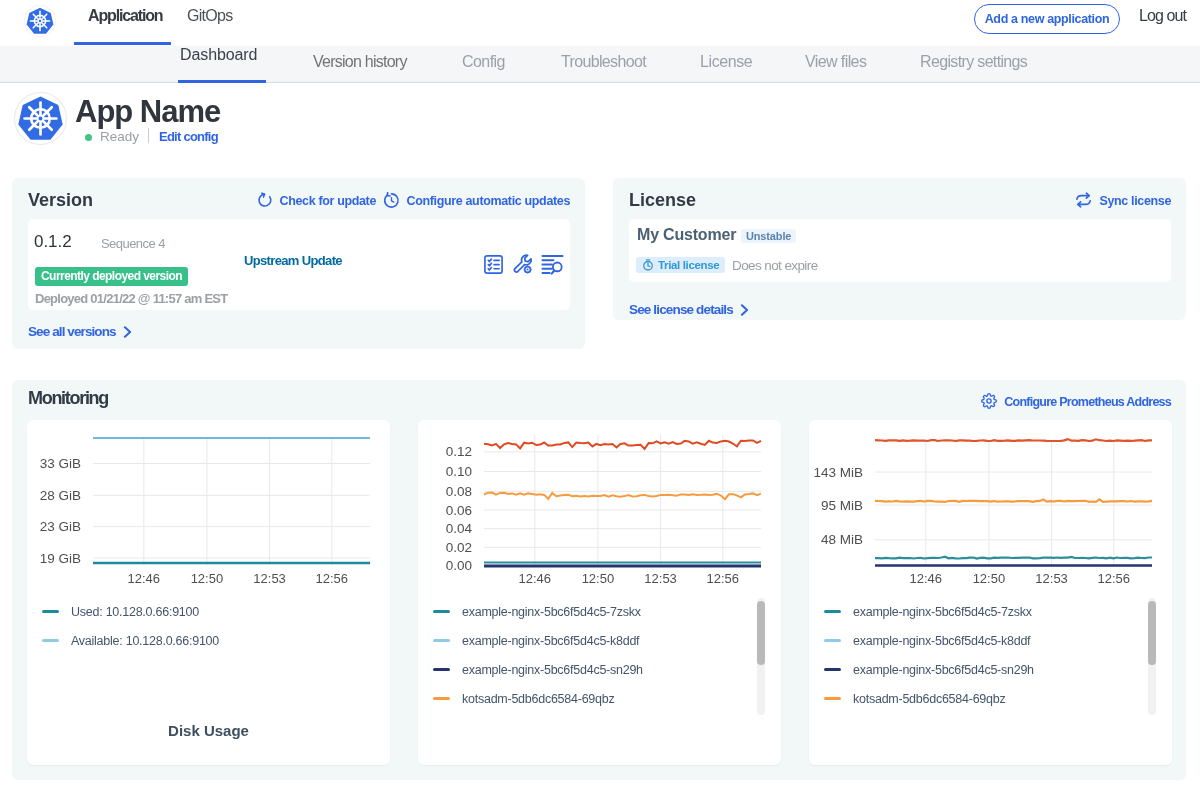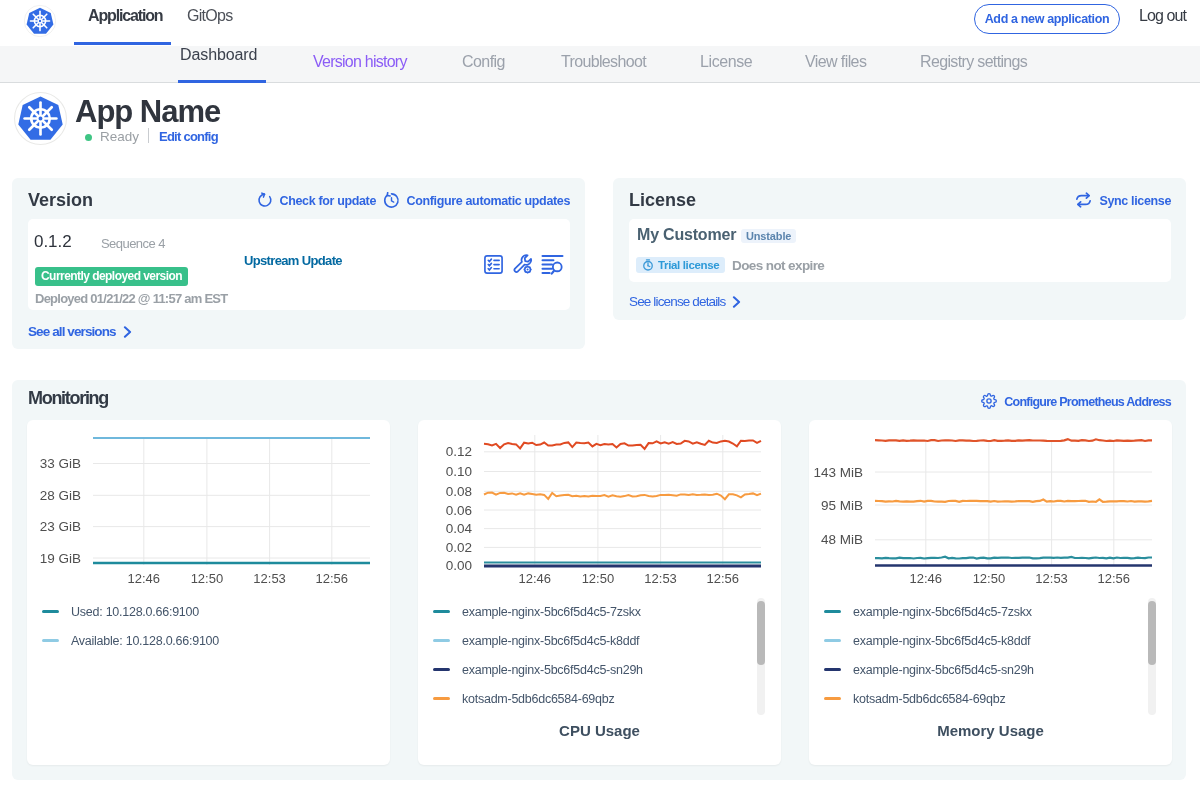--- a/index.html
+++ b/index.html
@@ -27,21 +27,21 @@
 </svg>
 <div class="abs" style="left:88px;top:7px;font-size:16px;font-weight:600;letter-spacing:-1.15px;color:#363b44">Application</div>
 <div class="abs" style="left:74px;top:42px;width:97px;height:3px;background:#3065e1"></div>
 <div class="abs" style="left:187px;top:7px;font-size:16px;font-weight:500;letter-spacing:-0.7px;color:#4c5058">GitOps</div>
 <div class="abs" style="left:974px;top:4px;width:146px;height:30px;border:1.5px solid #3065e1;border-radius:16px;background:#fff;text-align:center;line-height:28px;font-size:12.5px;font-weight:bold;letter-spacing:-0.35px;color:#3065e1">Add a new application</div>
 <div class="abs" style="left:1139px;top:7px;font-size:16px;font-weight:500;letter-spacing:-0.9px;color:#363b44">Log out</div>
 
 <div class="abs" style="left:0;top:46px;width:1200px;height:37px;background:#f5f6f7;border-bottom:1px solid #d9dcde"></div>
 <div class="abs" style="left:180px;top:46px;font-size:16px;font-weight:500;letter-spacing:-0.1px;color:#3b414d">Dashboard</div>
 <div class="abs" style="left:178px;top:80px;width:88px;height:3px;background:#3065e1"></div>
-<div class="abs" style="left:313px;top:53px;font-size:16px;color:#8b5cf6;letter-spacing:-0.75px">Version history</div>
+<div class="abs" style="left:313px;top:53px;font-size:16px;color:#737373;letter-spacing:-0.75px">Version history</div>
 <div class="abs" style="left:462px;top:53px;font-size:16px;color:#9ba1ab;letter-spacing:-0.55px">Config</div>
 <div class="abs" style="left:561px;top:53px;font-size:16px;color:#9ba1ab;letter-spacing:-0.65px">Troubleshoot</div>
 <div class="abs" style="left:700px;top:53px;font-size:16px;color:#9ba1ab;letter-spacing:-0.4px">License</div>
 <div class="abs" style="left:805px;top:53px;font-size:16px;color:#9ba1ab;letter-spacing:-0.6px">View files</div>
 <div class="abs" style="left:920px;top:53px;font-size:16px;color:#9ba1ab;letter-spacing:-0.65px">Registry settings</div>
 
 <svg viewBox="0 0 100 100" width="53" height="53" style="position:absolute;left:14px;top:92px">
 <circle cx="50" cy="50" r="49" fill="#ffffff" stroke="#e9e9e7" stroke-width="2"></circle>
 <polygon points="50,8.5 83.6,24.7 91.9,61.1 68.7,90.2 31.3,90.2 8.1,61.1 16.4,24.7" fill="#326ce5"></polygon>
 <g stroke="#ffffff" stroke-width="5" fill="none" stroke-linecap="round">
@@ -131,22 +131,22 @@
       </svg>Sync license</span></div>
 <div class="abs" style="left:629px;top:219px;width:542px;height:63px;background:#ffffff;border-radius:5px"></div>
 <div class="abs" style="left:637px;top:226px;font-size:16px;font-weight:bold;letter-spacing:-0.2px;color:#4a6171">My Customer</div>
 <div class="abs" style="left:741px;top:229px;height:14px;line-height:14px;padding:0 5px;background:#edf3fb;border-radius:3px;font-size:11px;font-weight:600;letter-spacing:-0.15px;color:#5b84ad">Unstable</div>
 <div class="abs" style="left:636px;top:257px;height:16px;line-height:16px;padding:0 6px;background:#ddedfb;border-radius:3px;font-size:11.5px;font-weight:bold;letter-spacing:-0.35px;color:#2e9ad8"><svg width="12" height="12" viewBox="0 0 24 24" fill="none" stroke="#3d9ad8" stroke-width="2.6" stroke-linecap="round" style="vertical-align:-2px;margin-right:4px">
       <circle cx="12" cy="13.5" r="8.5"></circle>
       <line x1="9" y1="1.8" x2="15" y2="1.8"></line>
       <line x1="12" y1="13.5" x2="12" y2="8"></line>
       <line x1="12" y1="13.5" x2="15.5" y2="15"></line>
     </svg>Trial license</div>
-<div class="abs" style="left:732px;top:258px;font-size:13.5px;font-weight:700;letter-spacing:-0.6px;color:#9aa0a6">Does not expire</div>
-<div class="abs" style="left:629px;top:294px;font-size:13.5px;font-weight:normal;letter-spacing:-0.85px;color:#3065e1">See license details<svg width="9" height="12" viewBox="0 0 10 14" fill="none" stroke="#3065e1" stroke-width="2.4" stroke-linecap="round" stroke-linejoin="round" style="vertical-align:-1.5px;margin-left:7px">
+<div class="abs" style="left:732px;top:258px;font-size:13.5px;font-weight:400;letter-spacing:-0.6px;color:#9aa0a6">Does not expire</div>
+<div class="abs" style="left:629px;top:302px;font-size:13.5px;font-weight:bold;letter-spacing:-0.85px;color:#3065e1">See license details<svg width="9" height="12" viewBox="0 0 10 14" fill="none" stroke="#3065e1" stroke-width="2.4" stroke-linecap="round" stroke-linejoin="round" style="vertical-align:-1.5px;margin-left:7px">
       <path d="M2 1.5 L8 7 L2 12.5"></path>
     </svg></div>
 
 <div class="abs" style="left:12px;top:380px;width:1174px;height:400px;background:#f2f7f8;border-radius:6px"></div>
 <div class="abs" style="left:28px;top:388px;font-size:18px;font-weight:bold;letter-spacing:-1.3px;color:#323a45">Monitoring</div>
 <div class="abs" style="right:29px;top:392px;white-space:nowrap"><span class="blink" style="letter-spacing:-0.75px"><svg width="16" height="16" viewBox="0 0 24 24" fill="none" stroke="#3065e1" stroke-width="2" style="vertical-align:-3px;margin-right:7px">
         <circle cx="12" cy="12" r="3.2"></circle>
         <path d="M19.4 15a1.65 1.65 0 0 0 .33 1.82l.06.06a2 2 0 1 1-2.83 2.83l-.06-.06a1.65 1.65 0 0 0-1.82-.33 1.65 1.65 0 0 0-1 1.51V21a2 2 0 1 1-4 0v-.09A1.65 1.65 0 0 0 9 19.4a1.65 1.65 0 0 0-1.82.33l-.06.06a2 2 0 1 1-2.83-2.83l.06-.06a1.65 1.65 0 0 0 .33-1.82 1.65 1.65 0 0 0-1.51-1H3a2 2 0 1 1 0-4h.09A1.65 1.65 0 0 0 4.6 9a1.65 1.65 0 0 0-.33-1.82l-.06-.06a2 2 0 1 1 2.83-2.83l.06.06a1.65 1.65 0 0 0 1.82.33H9a1.65 1.65 0 0 0 1-1.51V3a2 2 0 1 1 4 0v.09a1.65 1.65 0 0 0 1 1.51 1.65 1.65 0 0 0 1.82-.33l.06-.06a2 2 0 1 1 2.83 2.83l-.06.06a1.65 1.65 0 0 0-.33 1.82V9a1.65 1.65 0 0 0 1.51 1H21a2 2 0 1 1 0 4h-.09a1.65 1.65 0 0 0-1.51 1z"></path>
       </svg>Configure Prometheus Address</span></div>
 <div style="position:absolute;left:27px;top:420px;width:363px;height:345px;background:#ffffff;border-radius:6px;box-shadow:0 1px 2px rgba(0,0,0,0.05)">
@@ -165,20 +165,21 @@
       <text x="54" y="142.5" text-anchor="end" font-size="13.5" fill="#4f4f4f">19 GiB</text>
       <text x="116.8" y="162.5" text-anchor="middle" font-size="13" fill="#4f4f4f">12:46</text>
       <text x="179.9" y="162.5" text-anchor="middle" font-size="13" fill="#4f4f4f">12:50</text>
       <text x="242.6" y="162.5" text-anchor="middle" font-size="13" fill="#4f4f4f">12:53</text>
       <text x="304.8" y="162.5" text-anchor="middle" font-size="13" fill="#4f4f4f">12:56</text>
       <polyline points="66,18 343,18" fill="none" stroke="#6fb8dc" stroke-width="2"></polyline>
       <polyline points="66,143 343,143" fill="none" stroke="#1e8b9c" stroke-width="2.5"></polyline>
     </svg>
 <div style="position:absolute;left:15px;top:183px;height:18px;line-height:18px;font-size:12.5px;letter-spacing:-0.25px;color:#44556a"><span style="display:inline-block;width:17px;height:3px;border-radius:2px;background:#1e8b9c;vertical-align:3px;margin-right:12px"></span>Used: 10.128.0.66:9100</div>
     <div style="position:absolute;left:15px;top:212px;height:18px;line-height:18px;font-size:12.5px;letter-spacing:-0.25px;color:#44556a"><span style="display:inline-block;width:17px;height:3px;border-radius:2px;background:#8fcbe4;vertical-align:3px;margin-right:12px"></span>Available: 10.128.0.66:9100</div>
+<div style="position:absolute;left:0;top:302px;width:100%;text-align:center;font-size:15px;font-weight:bold;color:#3e4f60">Disk Usage</div>
 </div>
 <div style="position:absolute;left:418px;top:420px;width:363px;height:345px;background:#ffffff;border-radius:6px;box-shadow:0 1px 2px rgba(0,0,0,0.05)">
 <svg width="363" height="176" viewBox="0 0 363 176" style="position:absolute;left:0;top:0">
       <line x1="66" y1="31.8" x2="343" y2="31.8" stroke="#e8e8e8" stroke-width="1"></line>
       <line x1="66" y1="51.5" x2="343" y2="51.5" stroke="#e8e8e8" stroke-width="1"></line>
       <line x1="66" y1="71.3" x2="343" y2="71.3" stroke="#e8e8e8" stroke-width="1"></line>
       <line x1="66" y1="90" x2="343" y2="90" stroke="#e8e8e8" stroke-width="1"></line>
       <line x1="66" y1="108.6" x2="343" y2="108.6" stroke="#e8e8e8" stroke-width="1"></line>
       <line x1="66" y1="127.4" x2="343" y2="127.4" stroke="#e8e8e8" stroke-width="1"></line>
       <line x1="66" y1="145" x2="343" y2="145" stroke="#e8e8e8" stroke-width="1"></line>
@@ -201,21 +202,20 @@
       <polyline points="66.0,74.5 70.0,72.7 74.0,72.5 78.0,74.7 82.1,72.9 86.1,72.8 90.1,74.0 94.1,73.4 98.1,74.6 102.1,73.2 106.1,74.8 110.2,73.4 114.2,74.1 118.2,74.8 122.2,74.3 126.2,74.9 130.2,78.9 134.2,73.0 138.3,76.2 142.3,75.6 146.3,75.0 150.3,74.8 154.3,76.2 158.3,75.7 162.3,76.5 166.4,76.1 170.4,76.6 174.4,75.7 178.4,76.0 182.4,75.9 186.4,75.1 190.4,76.7 194.5,75.3 198.5,76.3 202.5,76.7 206.5,76.1 210.5,75.0 214.5,76.5 218.6,76.2 222.6,75.2 226.6,74.9 230.6,76.0 234.6,76.5 238.6,75.9 242.6,74.9 246.7,74.9 250.7,74.7 254.7,75.2 258.7,75.7 262.7,74.4 266.7,74.5 270.7,74.9 274.8,74.3 278.8,74.9 282.8,74.8 286.8,74.5 290.8,75.0 294.8,74.7 298.8,73.7 302.9,75.6 306.9,79.2 310.9,74.3 314.9,74.2 318.9,75.4 322.9,77.4 326.9,74.4 331.0,74.1 335.0,73.4 339.0,75.2 343.0,73.6" fill="none" stroke="#f79b40" stroke-width="2"></polyline>
       <polyline points="66,142.6 343,142.6" fill="none" stroke="#2a8e9d" stroke-width="2"></polyline>
       <polyline points="66,146 343,146" fill="none" stroke="#24356e" stroke-width="3"></polyline>
     </svg>
 <div style="position:absolute;left:15px;top:183px;height:18px;line-height:18px;font-size:12.5px;letter-spacing:-0.25px;color:#44556a"><span style="display:inline-block;width:17px;height:3px;border-radius:2px;background:#1e8b9c;vertical-align:3px;margin-right:12px"></span>example-nginx-5bc6f5d4c5-7zskx</div>
     <div style="position:absolute;left:15px;top:212px;height:18px;line-height:18px;font-size:12.5px;letter-spacing:-0.25px;color:#44556a"><span style="display:inline-block;width:17px;height:3px;border-radius:2px;background:#8fcbe4;vertical-align:3px;margin-right:12px"></span>example-nginx-5bc6f5d4c5-k8ddf</div>
     <div style="position:absolute;left:15px;top:241px;height:18px;line-height:18px;font-size:12.5px;letter-spacing:-0.25px;color:#44556a"><span style="display:inline-block;width:17px;height:3px;border-radius:2px;background:#24356e;vertical-align:3px;margin-right:12px"></span>example-nginx-5bc6f5d4c5-sn29h</div>
     <div style="position:absolute;left:15px;top:270px;height:18px;line-height:18px;font-size:12.5px;letter-spacing:-0.25px;color:#44556a"><span style="display:inline-block;width:17px;height:3px;border-radius:2px;background:#f79b40;vertical-align:3px;margin-right:12px"></span>kotsadm-5db6dc6584-69qbz</div>
     <div style="position:absolute;left:339px;top:178px;width:8px;height:117px;background:#f1f1f1;border-radius:4px"></div>
     <div style="position:absolute;left:339px;top:181px;width:8px;height:64px;background:#b9b9b9;border-radius:4px"></div>
-<div style="position:absolute;left:0;top:302px;width:100%;text-align:center;font-size:15px;font-weight:bold;color:#3e4f60">CPU Usage</div>
 </div>
 <div style="position:absolute;left:809px;top:420px;width:363px;height:345px;background:#ffffff;border-radius:6px;box-shadow:0 1px 2px rgba(0,0,0,0.05)">
 <svg width="363" height="176" viewBox="0 0 363 176" style="position:absolute;left:0;top:0">
       <line x1="66" y1="52" x2="343" y2="52" stroke="#e8e8e8" stroke-width="1"></line>
       <line x1="66" y1="85" x2="343" y2="85" stroke="#e8e8e8" stroke-width="1"></line>
       <line x1="66" y1="119.8" x2="343" y2="119.8" stroke="#e8e8e8" stroke-width="1"></line>
       <line x1="116.8" y1="20" x2="116.8" y2="145" stroke="#e8e8e8" stroke-width="1"></line>
       <line x1="179.9" y1="20" x2="179.9" y2="145" stroke="#e8e8e8" stroke-width="1"></line>
       <line x1="242.6" y1="20" x2="242.6" y2="145" stroke="#e8e8e8" stroke-width="1"></line>
       <line x1="304.8" y1="20" x2="304.8" y2="145" stroke="#e8e8e8" stroke-width="1"></line>
@@ -230,14 +230,13 @@
       <polyline points="66.0,80.9 69.5,81.0 73.0,81.1 76.5,81.7 80.0,81.3 83.5,81.5 87.0,80.9 90.5,81.3 94.1,81.6 97.6,81.3 101.1,81.7 104.6,81.7 108.1,81.2 111.6,80.8 115.1,81.6 118.6,80.9 122.1,80.8 125.6,81.5 129.1,81.6 132.6,81.6 136.1,81.8 139.6,81.0 143.1,80.9 146.6,80.9 150.2,81.8 153.7,80.9 157.2,81.0 160.7,80.8 164.2,80.8 167.7,80.8 171.2,81.2 174.7,81.0 178.2,81.1 181.7,81.7 185.2,81.0 188.7,81.6 192.2,81.5 195.7,81.4 199.2,81.4 202.7,81.6 206.3,81.4 209.8,81.0 213.3,81.1 216.8,81.0 220.3,81.2 223.8,81.8 227.3,81.2 230.8,80.9 234.3,79.5 237.8,81.6 241.3,81.2 244.8,81.5 248.3,80.9 251.8,80.9 255.3,81.5 258.8,80.8 262.4,81.1 265.9,81.2 269.4,81.0 272.9,80.8 276.4,80.8 279.9,81.8 283.4,81.5 286.9,81.8 290.4,79.3 293.9,81.8 297.4,81.7 300.9,81.4 304.4,81.3 307.9,81.3 311.4,81.0 314.9,81.2 318.5,81.5 322.0,81.0 325.5,81.6 329.0,81.3 332.5,81.4 336.0,81.6 339.5,81.4 343.0,80.9" fill="none" stroke="#f79b40" stroke-width="2.2"></polyline>
       <polyline points="66.0,138.1 69.5,138.1 73.0,138.3 76.5,137.8 80.0,138.2 83.5,138.4 87.0,138.4 90.5,137.7 94.1,138.2 97.6,138.1 101.1,138.0 104.6,138.5 108.1,138.0 111.6,137.9 115.1,138.5 118.6,138.1 122.1,137.8 125.6,137.8 129.1,138.0 132.6,137.5 136.1,136.7 139.6,138.3 143.1,137.9 146.6,138.4 150.2,138.5 153.7,138.1 157.2,138.2 160.7,137.6 164.2,137.5 167.7,138.5 171.2,137.8 174.7,137.7 178.2,138.4 181.7,138.3 185.2,137.6 188.7,137.8 192.2,137.7 195.7,137.7 199.2,137.5 202.7,138.0 206.3,137.8 209.8,137.9 213.3,137.7 216.8,137.6 220.3,137.5 223.8,138.4 227.3,138.3 230.8,138.1 234.3,137.6 237.8,137.6 241.3,137.6 244.8,137.8 248.3,137.5 251.8,137.8 255.3,137.7 258.8,137.7 262.4,137.0 265.9,138.0 269.4,138.0 272.9,137.8 276.4,138.0 279.9,138.3 283.4,137.8 286.9,137.5 290.4,138.0 293.9,137.9 297.4,138.3 300.9,137.6 304.4,138.4 307.9,137.5 311.4,138.0 314.9,137.9 318.5,137.8 322.0,138.4 325.5,138.2 329.0,137.6 332.5,138.0 336.0,138.1 339.5,137.5 343.0,137.5" fill="none" stroke="#2a8e9d" stroke-width="2.2"></polyline>
       <polyline points="66,145.4 343,145.4" fill="none" stroke="#24356e" stroke-width="2.5"></polyline>
     </svg>
 <div style="position:absolute;left:15px;top:183px;height:18px;line-height:18px;font-size:12.5px;letter-spacing:-0.25px;color:#44556a"><span style="display:inline-block;width:17px;height:3px;border-radius:2px;background:#1e8b9c;vertical-align:3px;margin-right:12px"></span>example-nginx-5bc6f5d4c5-7zskx</div>
     <div style="position:absolute;left:15px;top:212px;height:18px;line-height:18px;font-size:12.5px;letter-spacing:-0.25px;color:#44556a"><span style="display:inline-block;width:17px;height:3px;border-radius:2px;background:#8fcbe4;vertical-align:3px;margin-right:12px"></span>example-nginx-5bc6f5d4c5-k8ddf</div>
     <div style="position:absolute;left:15px;top:241px;height:18px;line-height:18px;font-size:12.5px;letter-spacing:-0.25px;color:#44556a"><span style="display:inline-block;width:17px;height:3px;border-radius:2px;background:#24356e;vertical-align:3px;margin-right:12px"></span>example-nginx-5bc6f5d4c5-sn29h</div>
     <div style="position:absolute;left:15px;top:270px;height:18px;line-height:18px;font-size:12.5px;letter-spacing:-0.25px;color:#44556a"><span style="display:inline-block;width:17px;height:3px;border-radius:2px;background:#f79b40;vertical-align:3px;margin-right:12px"></span>kotsadm-5db6dc6584-69qbz</div>
     <div style="position:absolute;left:339px;top:178px;width:8px;height:117px;background:#f1f1f1;border-radius:4px"></div>
     <div style="position:absolute;left:339px;top:181px;width:8px;height:64px;background:#b9b9b9;border-radius:4px"></div>
-<div style="position:absolute;left:0;top:302px;width:100%;text-align:center;font-size:15px;font-weight:bold;color:#3e4f60">Memory Usage</div>
 </div>
 
 </body></html>

